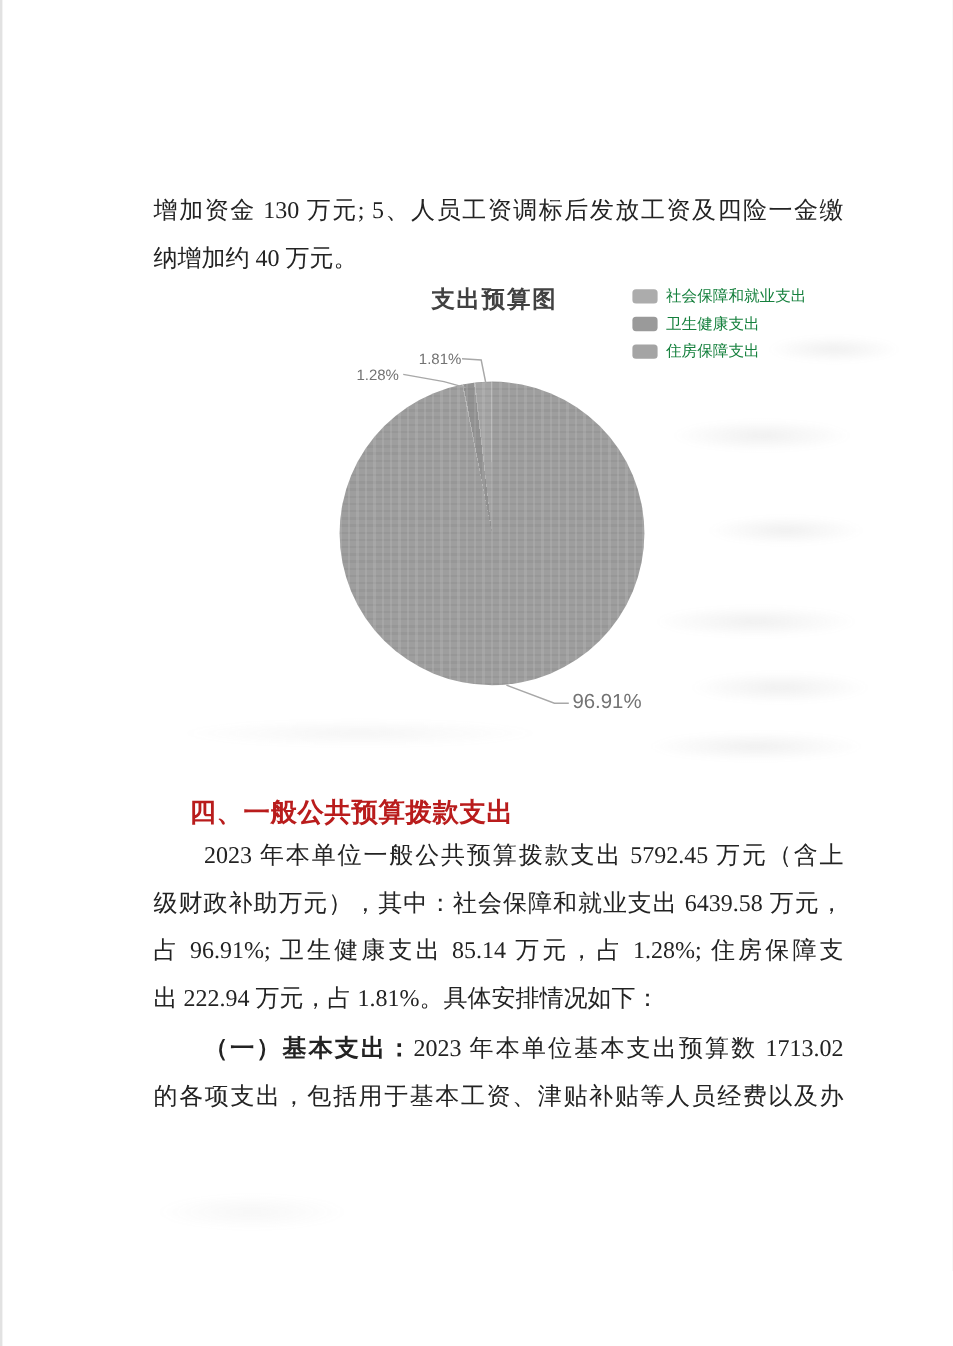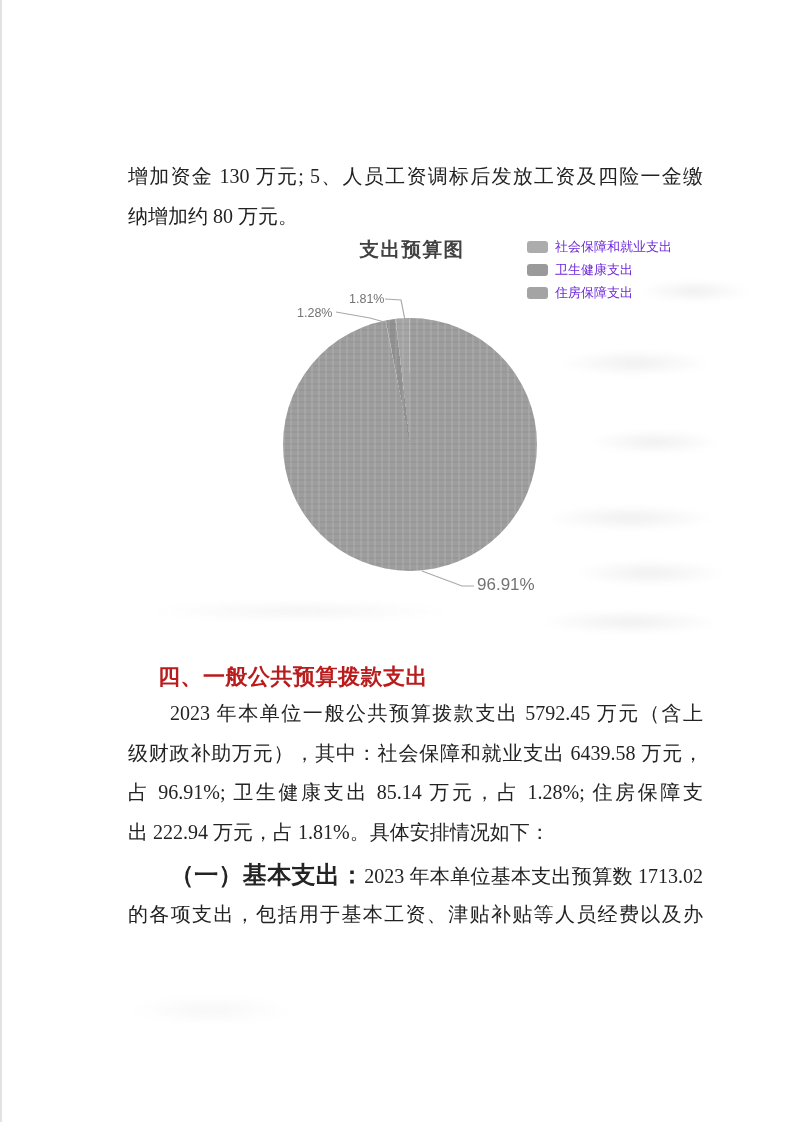--- a/index.html
+++ b/index.html
@@ -12,41 +12,41 @@
   .scan-edge{position:absolute;left:0;top:0;width:2px;height:100%;background:#d6d6d6;opacity:.7;}
 
   
   .textblock{position:absolute;left:128px;width:575px;font-size:20px;color:#232323;}
   .t-line{height:39.5px;line-height:39.5px;white-space:nowrap;}
   .t-line.just{white-space:normal;text-align:justify;text-align-last:justify;}
   .t-line.indent{text-indent:42px;}
   .intro{top:157px;}
   .para1{top:694px;}
   .para2{top:855px;}
-  .bold-lead{font-weight:bold;font-family:"Liberation Sans","DejaVu Sans",sans-serif;font-size:24px;}
+  .bold-lead{font-weight:bold;font-family:"Liberation Sans","DejaVu Sans",sans-serif;font-size:20px;}
 
   .section-heading{
     position:absolute;left:116px;top:660px;width:575px;height:34px;line-height:34px;
     font-family:"Liberation Sans","DejaVu Sans",sans-serif;
     font-weight:bold;font-size:22px;letter-spacing:.5px;color:#b91c1c;text-indent:42px;
   }
 
   
   .chart-area{position:absolute;left:0;top:232px;width:794px;height:366px;}
   .chart-title{
     position:absolute;left:412px;top:4px;transform:translateX(-50%);
     font-family:"Liberation Sans","DejaVu Sans",sans-serif;
     font-weight:bold;font-size:19.5px;letter-spacing:1.5px;color:#414141;white-space:nowrap;
   }
   .legend{position:absolute;left:527px;top:3px;}
   .legend-item{display:flex;align-items:center;height:23px;}
   .legend-swatch{width:21px;height:12px;border-radius:3px;margin-right:7px;flex:0 0 auto;}
   .legend-label{
     font-family:"Liberation Sans","DejaVu Sans",sans-serif;
-    font-size:13px;color:#6d28d9;white-space:nowrap;
+    font-size:13px;color:#15803d;white-space:nowrap;
   }
   .pie{
     position:absolute;left:283px;top:86px;width:254px;height:253px;border-radius:50%;
     background:conic-gradient(
       #9e9e9e 0deg 348.6deg,
       #b6b6b6 348.6deg 349.1deg,
       #929292 349.1deg 353.2deg,
       #b6b6b6 353.2deg 353.7deg,
       #a5a5a5 353.7deg 359.6deg,
       #b6b6b6 359.6deg 360deg);
@@ -79,21 +79,21 @@
   .s8{left:130px;top:995px;width:160px;height:30px;background:radial-gradient(closest-side,rgba(120,120,120,.06),rgba(120,120,120,0));}
 </style>
 </head>
 <body>
 
 <div class="page">
   <div class="scan-edge"></div>
 
   <div class="textblock intro">
     <div class="t-line just">增加资金 130 万元; 5、人员工资调标后发放工资及四险一金缴</div>
-    <div class="t-line">纳增加约 80 万元。</div>
+    <div class="t-line">纳增加约 40 万元。</div>
   </div>
 
   <div class="chart-area">
     <div class="chart-title">支出预算图</div>
 
     <div class="legend">
       <div class="legend-item">
         <span class="legend-swatch" style="background: rgb(172, 172, 172);"></span>
         <span class="legend-label">社会保障和就业支出</span>
       </div>

